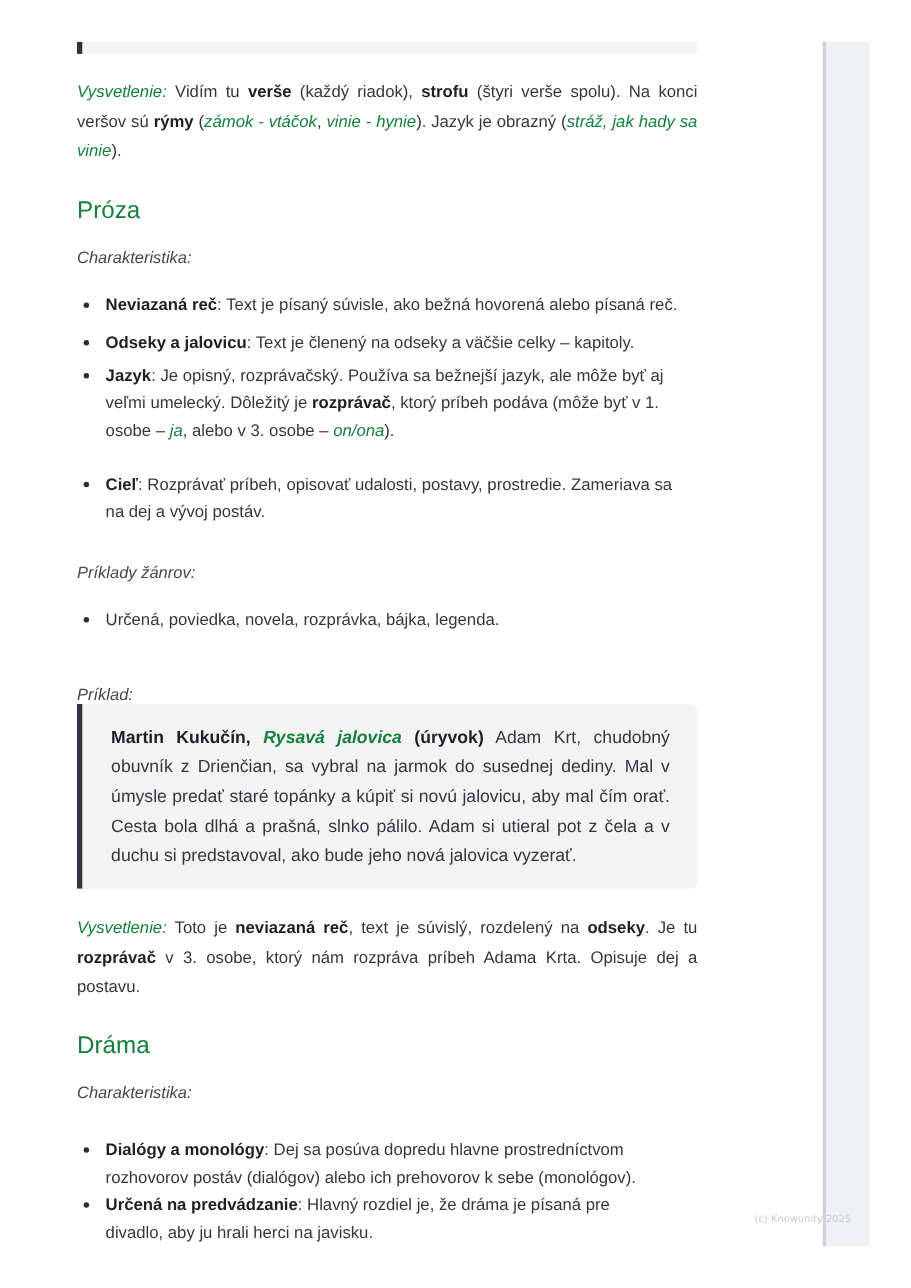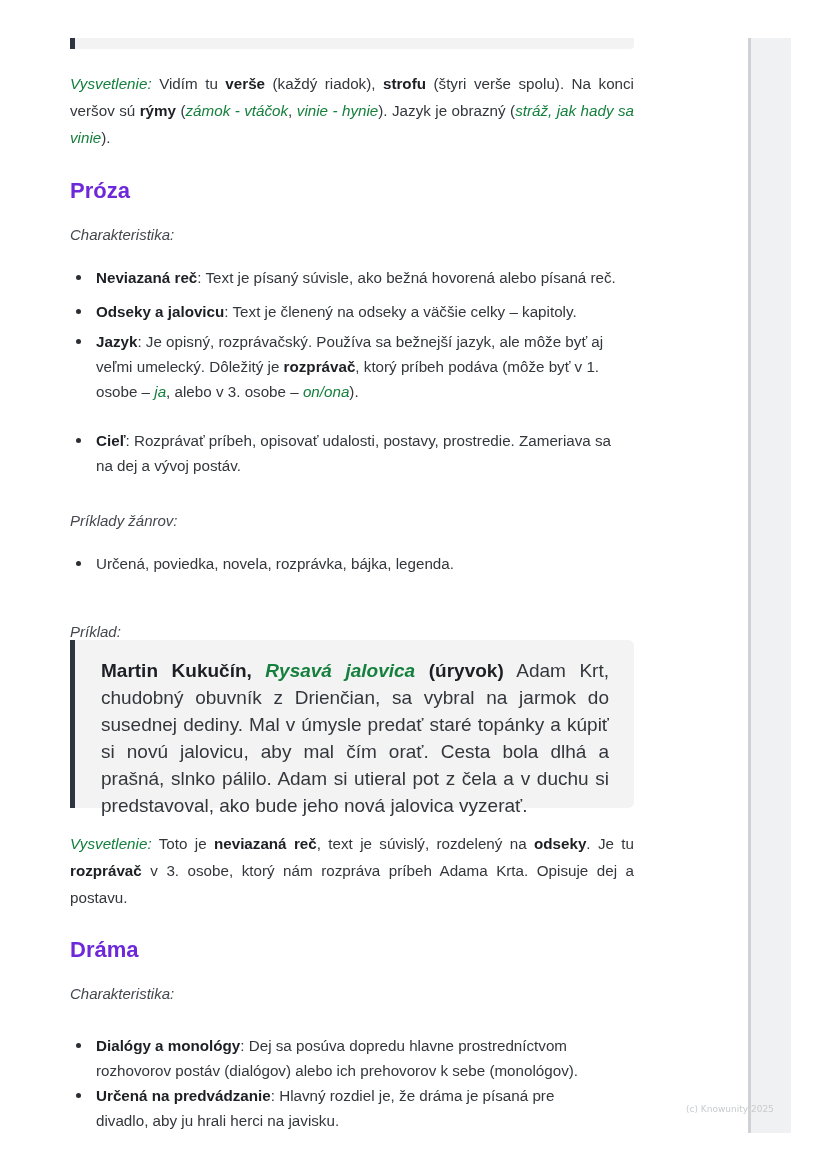--- a/index.html
+++ b/index.html
@@ -18,34 +18,34 @@
       border-radius: 0 0 4px 0;
     }
     p { margin: 0; }
     .para {
       font-size: 15.2px; line-height: 27px; text-align: justify; color: #33373c;
     }
     .para b, .li b, .quote b { color: #1c1f24; font-weight: bold; }
     .para i, .quote i, .li i { font-style: italic; color: #15803d; }
     .label { font-size: 15px; font-style: italic; color: #44484e; line-height: 24px; }
     h2 {
-      margin: 0; font-size: 22px; font-weight: bold; color: #6d28d9; line-height: 30px;
+      margin: 0; font-size: 22px; font-weight: normal; color: #15803d; line-height: 30px;
     }
     ul { margin: 0; padding: 0; list-style: none; }
     .li {
       position: relative; padding-left: 26px; font-size: 15.2px; line-height: 25px; color: #33373c;
     }
     .li::before {
       content: ""; position: absolute; left: 6px; top: 10px; width: 5px; height: 5px;
       background: #2a2e33; border-radius: 50%;
     }
     .quote {
       background: #f3f3f4; border-left: 5px solid #2d3440; border-radius: 0 6px 6px 0;
       padding: 17px 25px 16px 26px; box-sizing: border-box;
-      font-size: 19px; line-height: 27px; text-align: justify; color: #33373c;
+      font-size: 16px; line-height: 27px; text-align: justify; color: #33373c;
     }
     .side-panel {
       position: absolute; left: 748px; top: 38px; width: 43px; height: 1095px;
       background: #f0f1f3; border-left: 3px solid #cfd1d4; box-sizing: border-box;
     }
     .watermark {
       position: absolute; left: 686px; top: 1104px; font-size: 9px; color: #c9cbce;
       font-family: "DejaVu Sans", sans-serif; white-space: nowrap;
     }
   </style>

